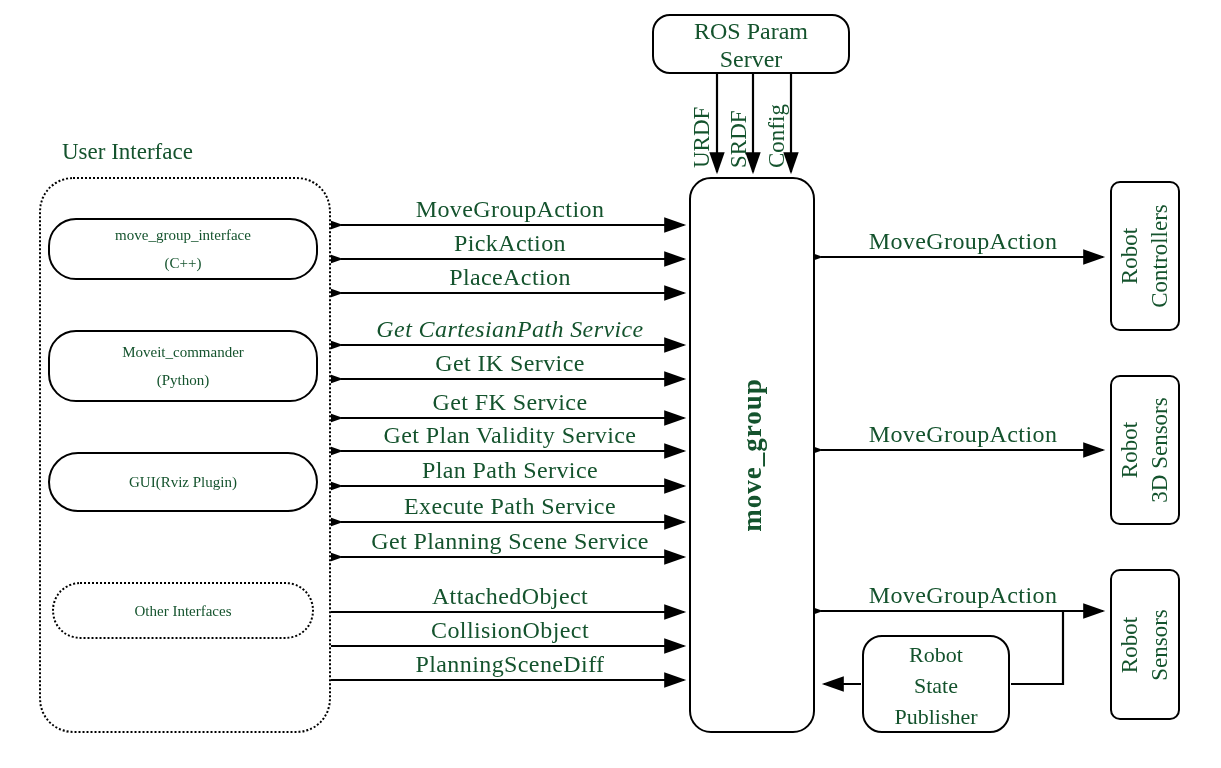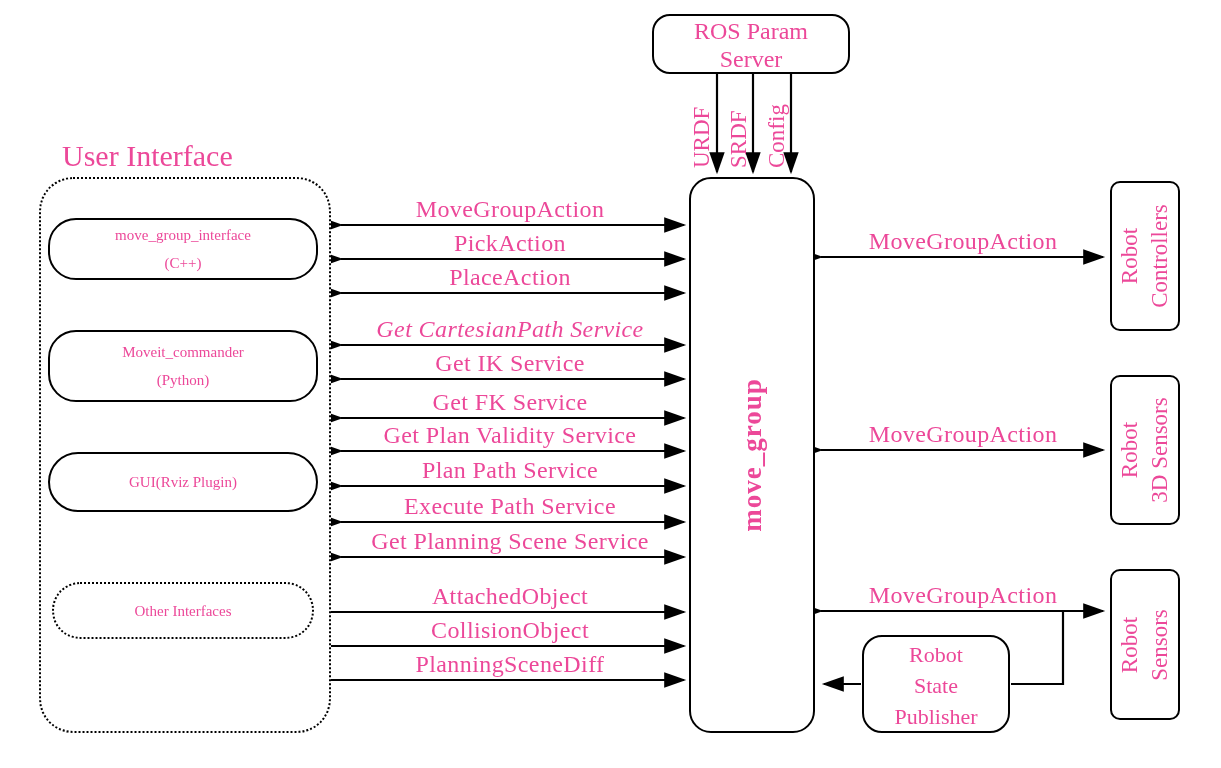--- a/index.html
+++ b/index.html
@@ -1,18 +1,18 @@
 <!DOCTYPE html>
 <html><head>
 <meta charset="utf-8">
 <style>
   html,body{margin:0;padding:0;background:#fff;}
   .stage{
     position:relative;width:1221px;height:768px;background:#ffffff;
-    font-family:"Liberation Serif","DejaVu Serif",serif;color:#ec4899;overflow:hidden;
+    font-family:"Liberation Serif","DejaVu Serif",serif;color:#14532d;overflow:hidden;
   }
   .wires{position:absolute;left:0;top:0;width:1221px;height:768px;}
   .box{
     position:absolute;box-sizing:border-box;border:2.5px solid #000;background:#fff;
     text-align:center;
   }
   .ui-box{left:48px;width:270px;border-radius:28px;font-size:15px;line-height:28px;
     display:flex;flex-direction:column;justify-content:center;}
   .dotted{border-style:dotted;border-width:2.5px;}
   .bl{display:block;}
@@ -28,21 +28,21 @@
     position:absolute;width:110px;height:26px;font-size:23px;line-height:26px;
     transform:rotate(-90deg);text-align:left;white-space:nowrap;
   }
   .rot-center{
     position:absolute;left:50%;top:50%;
     transform:translate(-50%,-50%) rotate(-90deg);
     text-align:center;white-space:nowrap;
   }
   .rot-mg{font-weight:bold;font-size:27px;letter-spacing:1px;}
   .right-box-text{width:150px;font-size:23px;line-height:30px;}
-  .ui-title{position:absolute;left:62px;top:139px;font-size:30px;}
+  .ui-title{position:absolute;left:62px;top:139px;font-size:23px;}
   .rsp-text{font-size:22px;line-height:31px;padding-top:2px;}
 </style>
 </head>
 <body>
 
 <div class="stage">
 
   <svg class="wires" viewBox="0 0 1221 768">
     <defs>
       <marker id="ah" markerWidth="11" markerHeight="8" refX="9" refY="3.5" orient="auto" markerUnits="strokeWidth">

